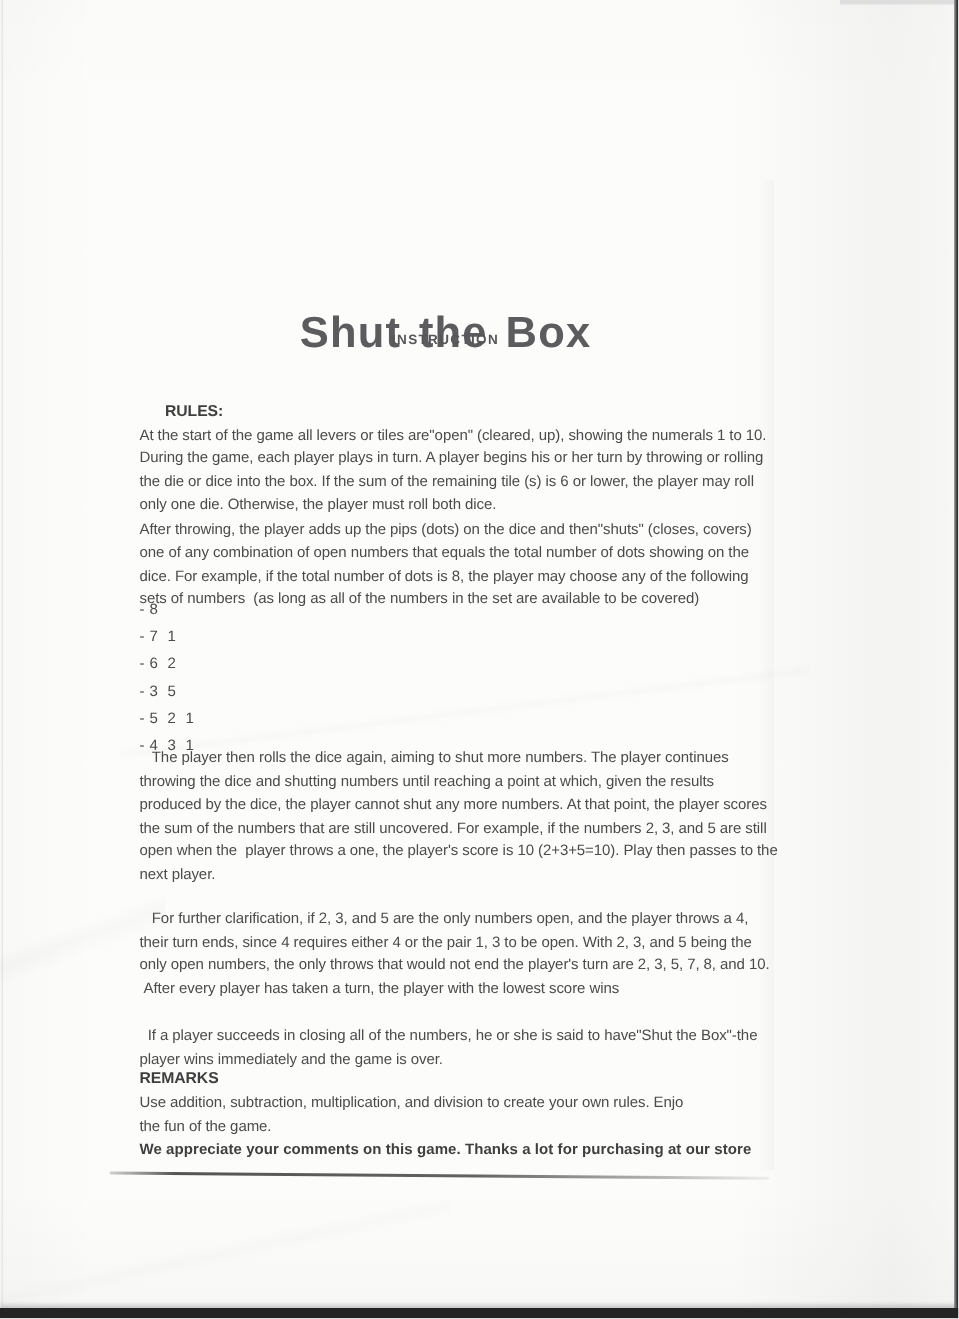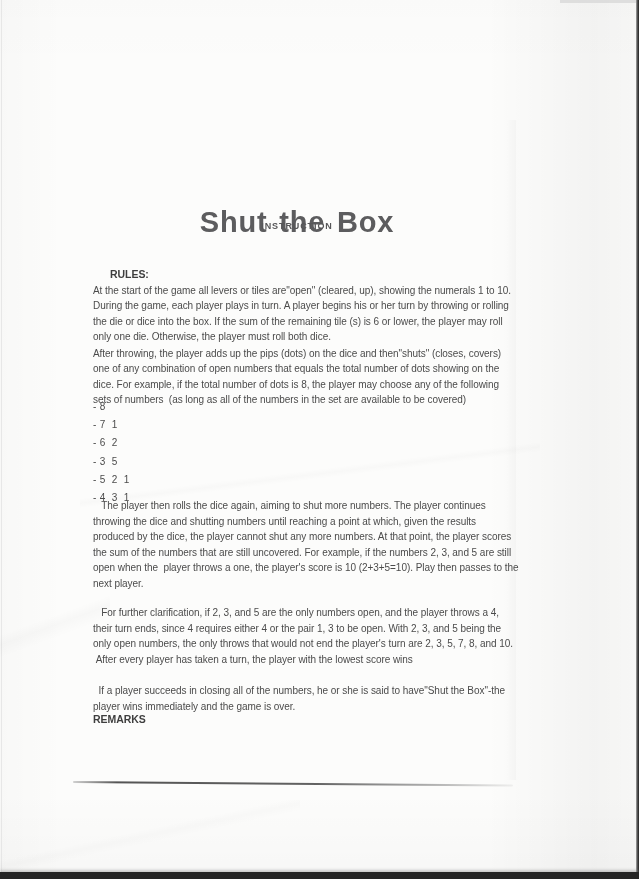--- a/index.html
+++ b/index.html
@@ -100,15 +100,18 @@
   <div class="txt" style="left:93px;top:605px;width:530px;line-height:15.6px;">   For further clarification, if 2, 3, and 5 are the only numbers open, and the player throws a 4,
 their turn ends, since 4 requires either 4 or the pair 1, 3 to be open. With 2, 3, and 5 being the
 only open numbers, the only throws that would not end the player's turn are 2, 3, 5, 7, 8, and 10.
  After every player has taken a turn, the player with the lowest score wins</div>
 
   <div class="txt" style="left:93px;top:683px;width:530px;line-height:15.6px;">  If a player succeeds in closing all of the numbers, he or she is said to have"Shut the Box"-the
 player wins immediately and the game is over.</div>
 
   <div class="txt heading" style="left:93px;top:712px;">REMARKS</div>
 
+  <div class="txt" style="left:93px;top:728px;width:530px;line-height:16px;">Use addition, subtraction, multiplication, and division to create your own rules. Enjo
+the fun of the game.</div>
 
+  <div class="txt closing" style="left:93px;top:759px;width:530px;">We appreciate your comments on this game. Thanks a lot for purchasing at our store</div>
 
 </div>
 
 </body></html>

